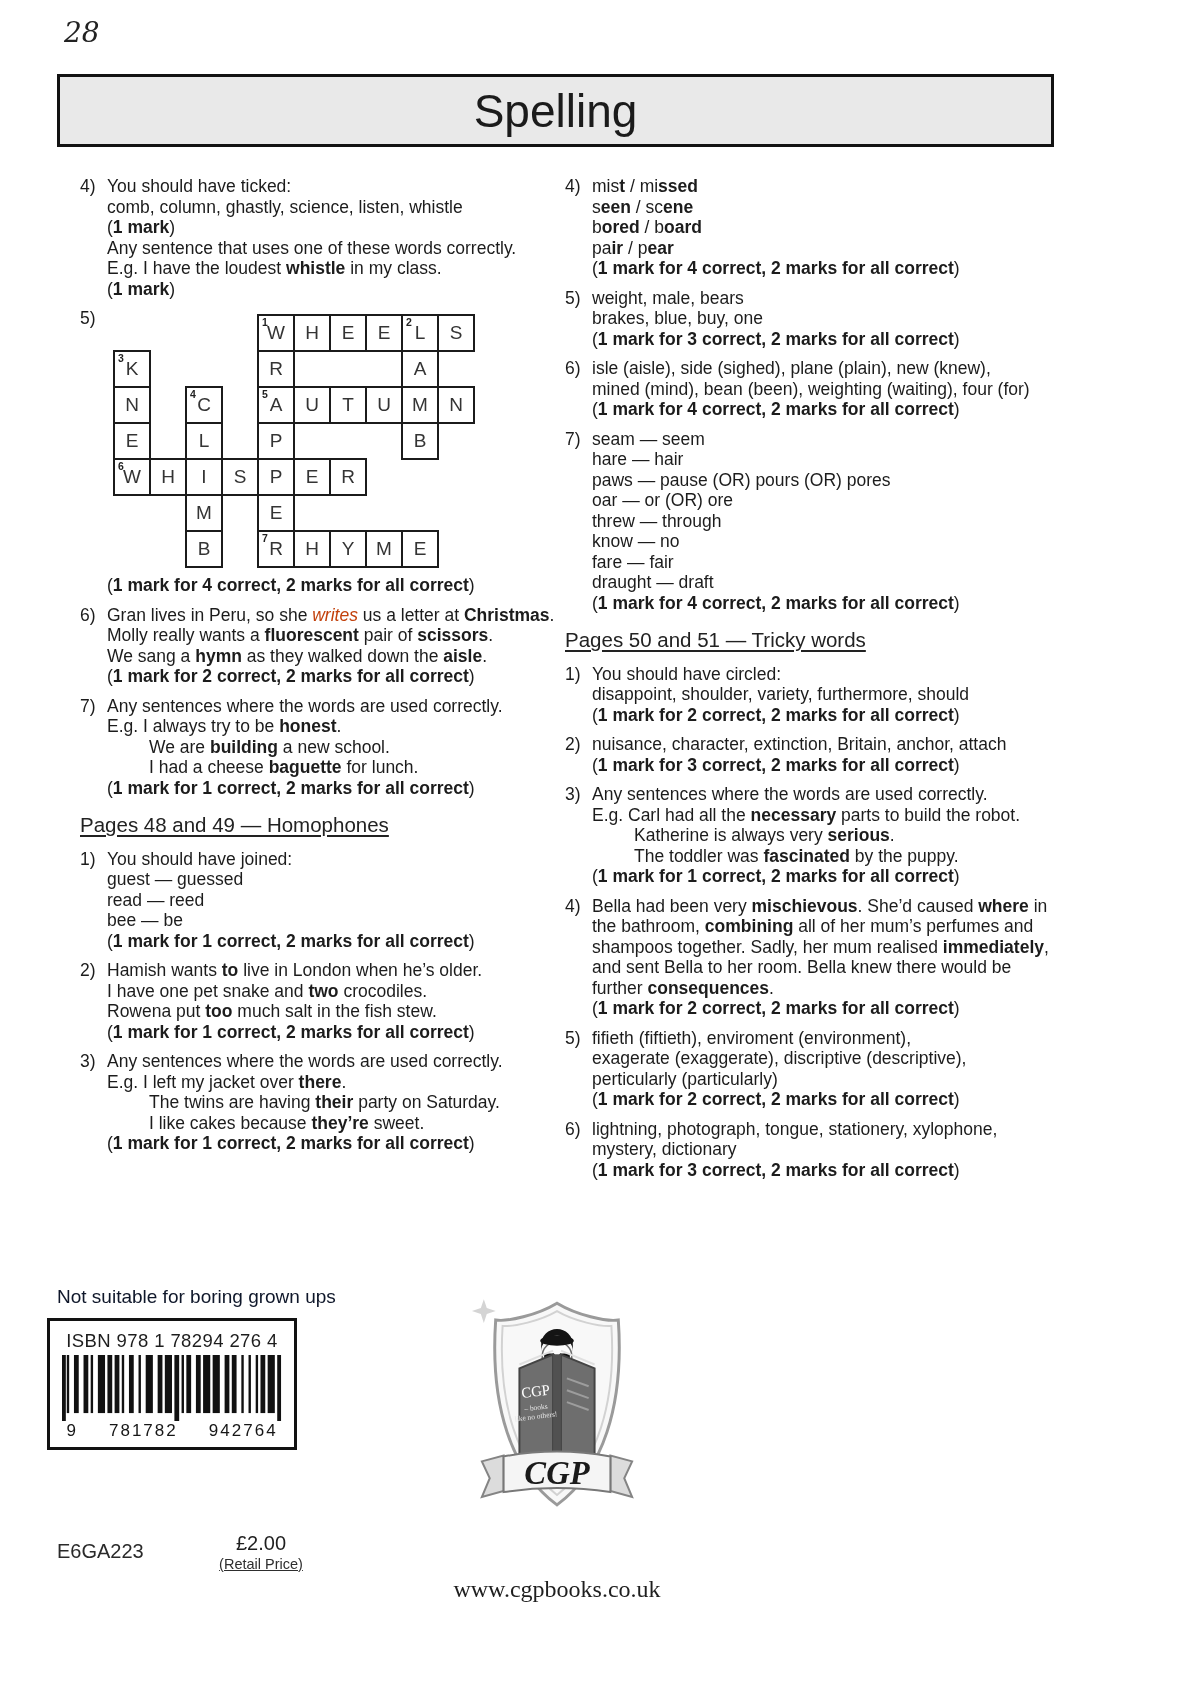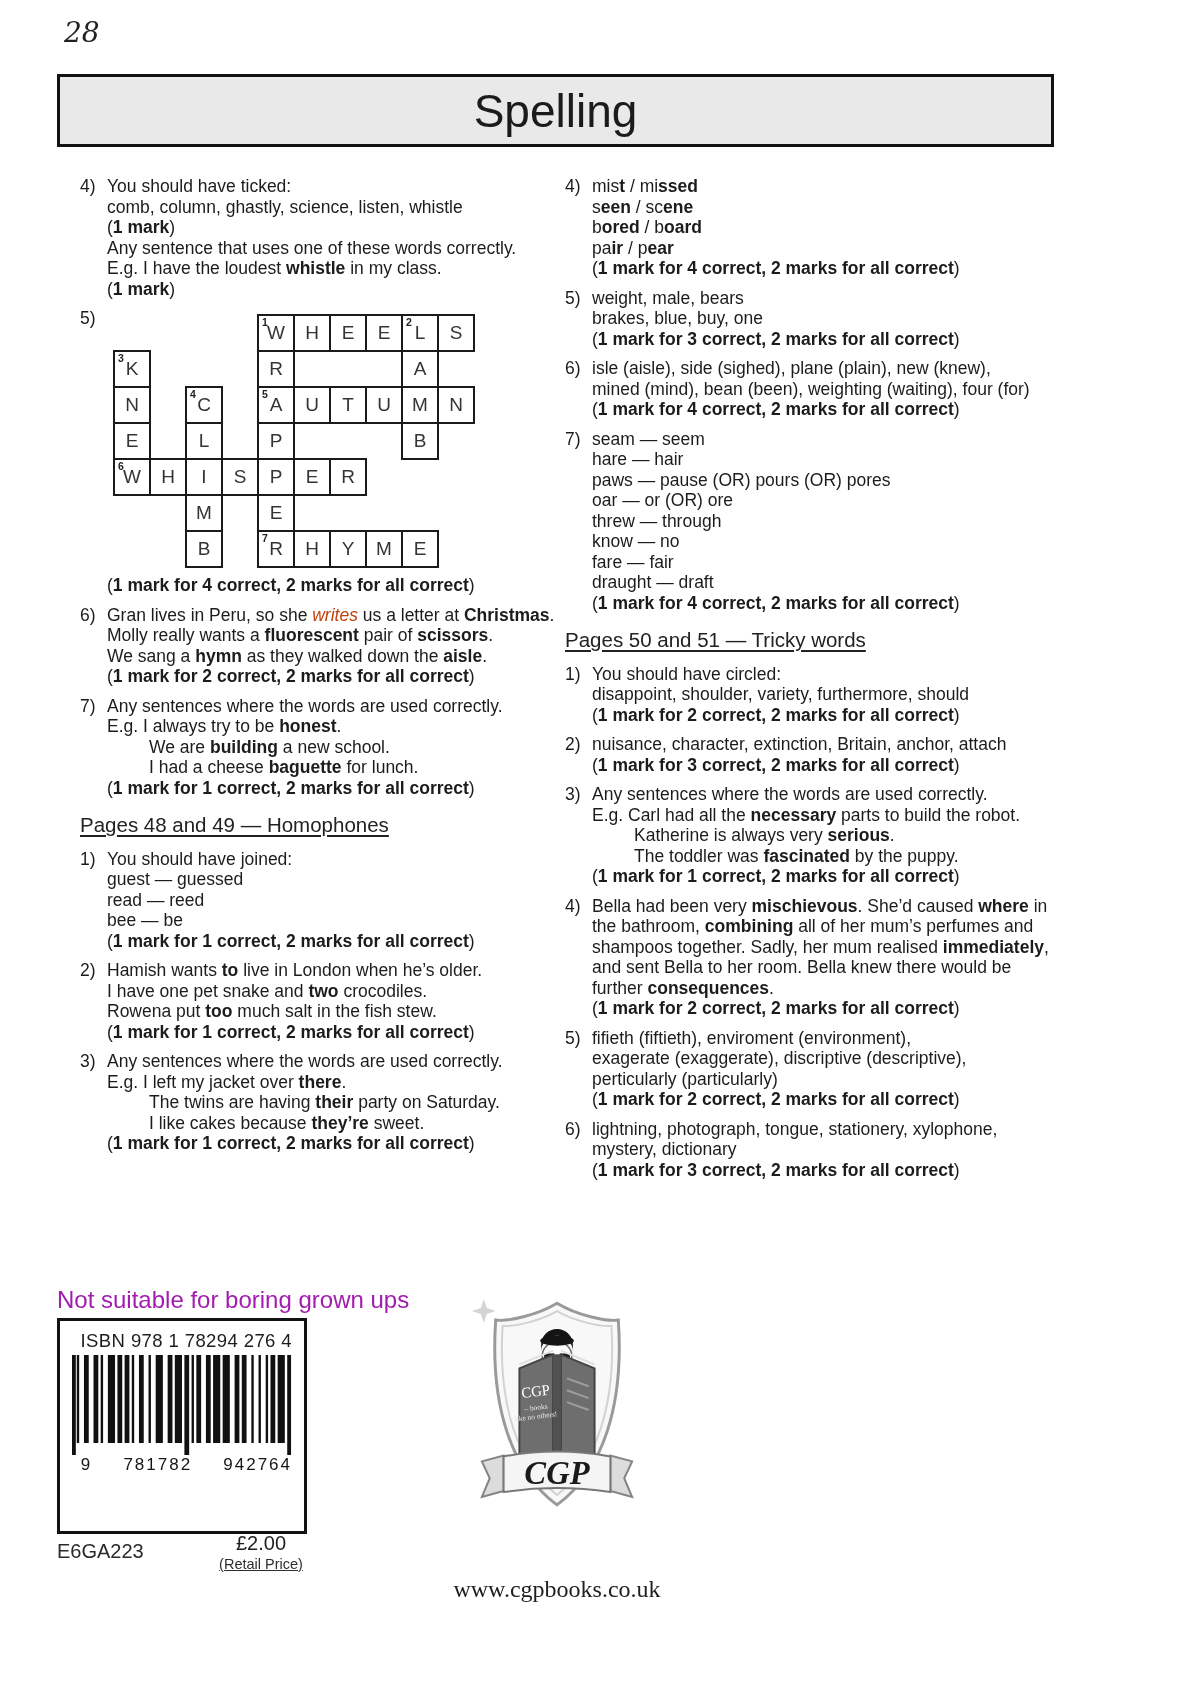--- a/index.html
+++ b/index.html
@@ -30,25 +30,25 @@
 
   .section-heading{margin:17px 0 13px 0;font-size:20.5px;text-decoration:underline;
     text-underline-offset:3px;white-space:nowrap;color:#222;}
 
   .xword{position:relative;margin:6px 0 7px 6px;width:362px;height:254px;}
   .xcell{position:absolute;width:38px;height:38px;box-sizing:border-box;
     border:2px solid #1b1b1b;background:#fff;display:flex;align-items:center;
     justify-content:center;font-size:19px;color:#343434;}
   .xnum{position:absolute;top:1px;left:3px;font-size:10.5px;font-weight:700;color:#222;line-height:10px;}
 
-  .notice{position:absolute;left:57px;top:1286px;font-size:24px;color:#a21caf;}
-
-  .barcode-box{position:absolute;left:57px;top:1318px;width:250px;height:216px;
+  .notice{position:absolute;left:57px;top:1286px;font-size:19px;color:#0f172a;}
+
+  .barcode-box{position:absolute;left:47px;top:1318px;width:250px;height:132px;
     border:3px solid #121212;box-sizing:border-box;background:#fff;
-    display:flex;flex-direction:column;align-items:flex-end;padding:9px 12px 6px;}
+    display:flex;flex-direction:column;align-items:center;padding:9px 12px 6px;}
   .isbn-label{font-size:18.5px;letter-spacing:0.4px;color:#1d1d1d;white-space:nowrap;}
   .bars{width:100%;height:100px;margin-top:3px;}
   .bar-digits{width:96%;display:flex;justify-content:space-between;font-size:17px;
     color:#161616;letter-spacing:2px;}
 
   .product-code{position:absolute;left:57px;top:1540px;font-size:20px;color:#2a2a2a;}
   .price-wrap{position:absolute;left:196px;top:1532px;width:130px;text-align:center;}
   .price{font-size:20px;color:#1f1f1f;}
   .price-note{font-size:14.5px;color:#2e2e2e;margin-top:1px;text-decoration:underline;}
 

